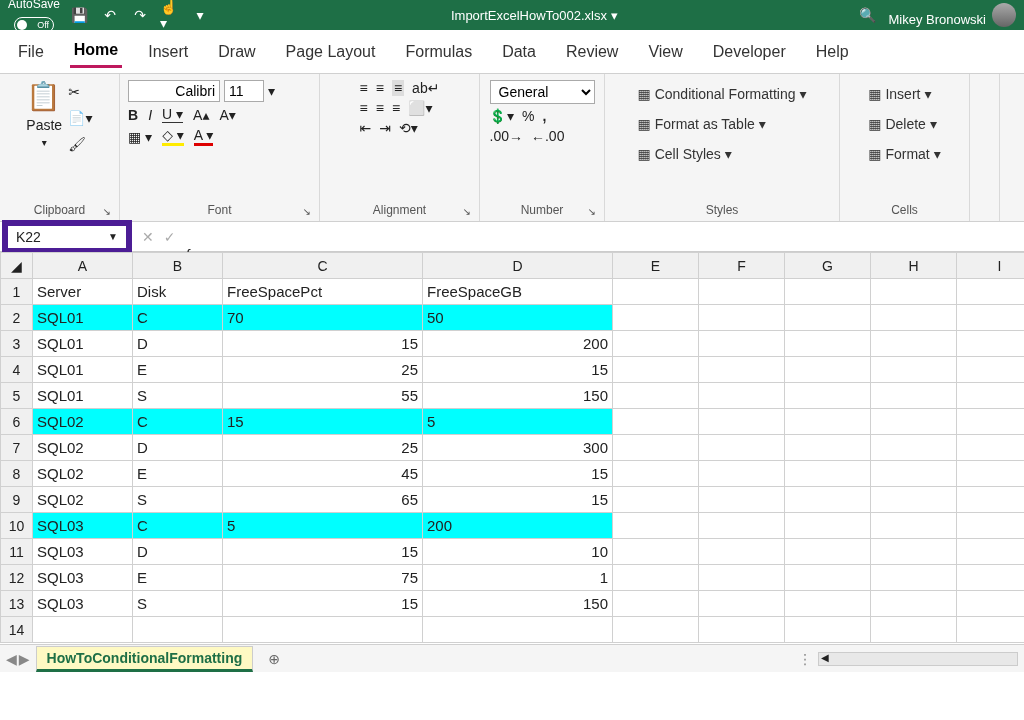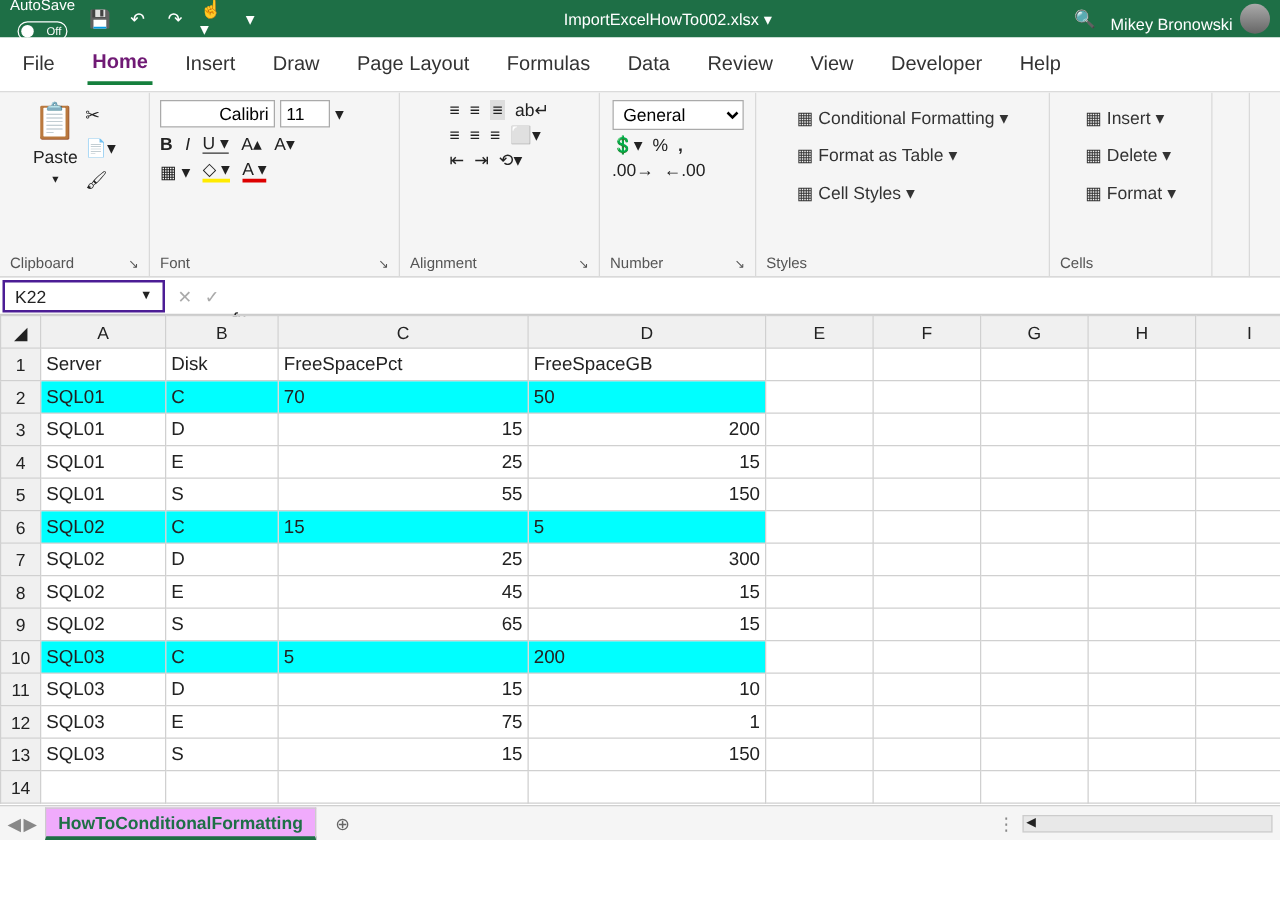--- a/index.html
+++ b/index.html
@@ -10,52 +10,52 @@
 .titlebar .autosave { display: flex; align-items: center; gap: 6px; font-size: 12px; flex-direction: column; }
 .titlebar .toggle { width: 40px; height: 16px; border: 1px solid #fff; border-radius: 10px; display: inline-flex; align-items: center; padding-left: 3px; font-size: 9px; justify-content: flex-end; padding-right: 4px; position: relative; }
 .titlebar .toggle::before { content:""; width:10px; height:10px; background:#fff; border-radius:50%; position:absolute; left:2px; }
 .titlebar .icon { width: 20px; height: 20px; display: inline-flex; align-items: center; justify-content: center; font-size: 14px; }
 .titlebar .filename { flex: 1; text-align: center; font-size: 13px; display: flex; justify-content: center; align-items: center; gap: 4px; }
 .titlebar .user { display: flex; align-items: flex-end; gap: 6px; font-size: 13px; }
 .titlebar .avatar { width: 24px; height: 24px; border-radius: 50%; background: linear-gradient(#aaa,#666); }
 
 .tabs { background: #fff; display: flex; align-items: center; height: 44px; gap: 22px; padding: 0 14px; border-bottom: 1px solid #d0d0d0; font-size: 16px; color: #333; }
 .tabs .tab { padding: 6px 4px; cursor: pointer; }
-.tabs .tab.active { color: #701a75; font-weight: bold; border-bottom: 3px solid #15803d; }
+.tabs .tab.active { color: #000000; font-weight: bold; border-bottom: 3px solid #be185d; }
 
 .ribbon { background: #f5f5f5; height: 148px; border-bottom: 1px solid #d0d0d0; display: flex; overflow: hidden; }
 .group { border-right: 1px solid #d9d9d9; padding: 6px 8px 2px 8px; display: flex; flex-direction: column; justify-content: space-between; align-items: center; }
-.group-label { font-size: 12px; color: #555; text-align: left; width: 100%; position: relative; padding-bottom: 2px;}
+.group-label { font-size: 12px; color: #555; text-align: center; width: 100%; position: relative; padding-bottom: 2px;}
 .group-label .dlg { position:absolute; right:0; bottom:2px; font-size:10px; color:#555;}
 .group-body { display:flex; gap:6px; align-items: flex-start; flex:1;}
 .btn { font-size: 14px; color:#333; padding:2px 4px; display:flex; align-items:center; gap:4px;}
 .col { display:flex; flex-direction:column; gap:4px;}
 .row { display:flex; gap:4px; align-items:center;}
 .ddl { border:1px solid #aaa; background:#fff; padding:2px 4px; font-size:14px;}
 .icn { display:inline-block; text-align:center;}
 
 .namebox-row { display:flex; height:30px; border-bottom:1px solid #ccc; align-items:center;}
-.namebox { width:130px; border:2px solid #4c1d95; margin:2px; padding:3px 8px; font-size:14px; display:flex; justify-content:space-between; align-items:center;}
+.namebox { width:130px; border:6px solid #4c1d95; margin:2px; padding:3px 8px; font-size:14px; display:flex; justify-content:space-between; align-items:center;}
 .fx-area { display:flex; align-items:center; gap:10px; padding:0 8px; flex:1;}
 .fx-area .fx { font-style:italic; font-size:14px;margin-top:36px;}
 .formula-input { border:none; flex:1; font-size:14px; outline:none;}
 
 .sheet { height: 392px; overflow:hidden; position:relative;}
 table { border-collapse: collapse; width: 1024px; table-layout:fixed;}
 th, td { border: 1px solid #d0d0d0; height: 26px; padding: 2px 4px; font-size: 15px; white-space:nowrap; overflow:hidden;}
 th { background:#f0f0f0; font-weight:normal; text-align:center; font-size:14px;}
 .corner { background:#f0f0f0; width:32px;}
 .rowhdr { background:#f0f0f0; text-align:center; width:32px; font-size:14px;}
 .num { text-align:right;}
 .hl { background: #00ffff; }
 col.cA {width:100px;} col.cB{width:90px;} col.cC{width:200px;} col.cD{width:190px;} col.cE,col.cF,col.cG,col.cH,col.cI{width:86px;}
 
 .sheetbar { height:28px; background:#f5f5f5; border-top:1px solid #d0d0d0; display:flex; align-items:center; padding:0 6px; gap:6px; font-size:14px;}
 .sheetbar .navs{display:flex;gap:2px;color:#888;}
-.sheetbar .tabname { border:1px solid #ccc; border-bottom:3px solid #1e6f46; padding:3px 10px; color:#1e6f46; font-weight:bold; background:#f0abfc;}
+.sheetbar .tabname { border:1px solid #ccc; border-bottom:3px solid #1e6f46; padding:3px 10px; color:#1e6f46; font-weight:bold; background:#fef9c3;}
 .sheetbar .plus { border:1px solid transparent; padding:2px 8px; color:#666;}
 .sheetbar .spacer {flex:1;}
 .sheetbar .scroll { width:200px; height:14px; background:#e8e8e8; border:1px solid #ccc; position:relative;}
 .sheetbar .scroll::before{content:"◀"; position:absolute; left:2px; top:-1px; font-size:10px;}
 .underline{border-bottom:1px solid #333;}
 </style>
 </head>
 <body>
 
 <div class="titlebar">

